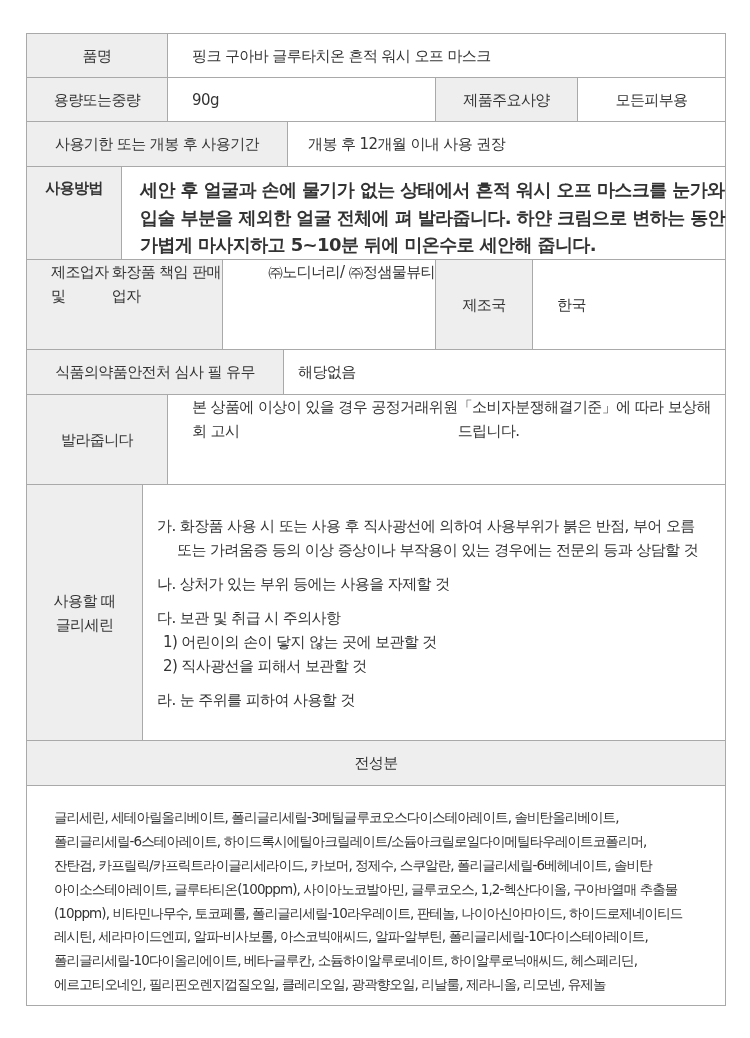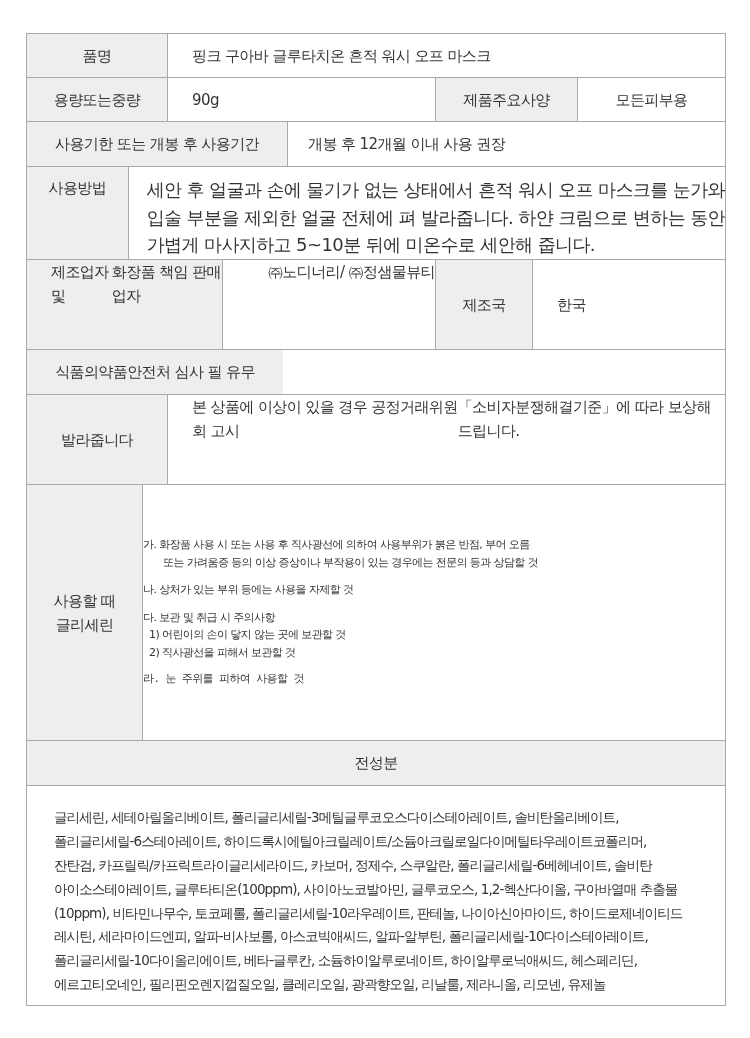--- a/index.html
+++ b/index.html
@@ -24,33 +24,33 @@
   .lbl { background: #eeeeee; }
   .center { justify-content: center; padding: 0; text-align: center; }
   .top { align-items: flex-start; }
   .multi { flex-direction: row; justify-content: flex-end; align-items: flex-start; }
   .grow { flex: 1; }
 
   
   .r1 { height: 44px; }
   .r2 { height: 44px; }
   .r3 { height: 45px; }
-  .r4 { height: 93px; }
+  .r4 { height: 93px; font-weight: bold; }
   .r5 { height: 90px; }
   .r6 { height: 45px; }
   .r7 { height: 90px; }
   .r8 { height: 256px; }
   .r9 { height: 45px; }
   .r10 { height: 219px; }
 
   .usage-text { padding: 9px 0 0 18px; font-size: 18px; line-height: 1.53; }
   .usage-text div { white-space: nowrap; }
-  .caution-list { padding: 0 0 0 0; font-size: 11px; line-height: 1.6; }
+  .caution-list { padding: 0 0 0 14px; font-size: 15px; line-height: 1.6; }
   .caution-list .item { margin-bottom: 10px; white-space: nowrap; }
-  .caution-list .item:last-child { margin-bottom: 0; font-family: Liberation Mono, monospace; }
+  .caution-list .item:last-child { margin-bottom: 0; }
   .caution-list .cont { padding-left: 20px; }
   .caution-list .sub { padding-left: 6px; }
   .ingredients {
     padding: 20px 22px 0 27px; font-size: 13.5px; line-height: 1.77;
     letter-spacing: -0.9px; align-items: flex-start; display: block;
   }
   .ingredients div { white-space: nowrap; }
 </style>
 </head>
 <body>
@@ -91,20 +91,21 @@
     <div class="cell multi" style="width:213px; padding-left:24px">
       <div>㈜노디너리</div>
       <div>/ ㈜정샘물뷰티</div>
     </div>
     <div class="cell lbl center" style="width:97px">제조국</div>
     <div class="cell grow" style="padding-left:24px">한국</div>
   </div>
 
   <div class="row r6">
     <div class="cell lbl center" style="width:256px">식품의약품안전처 심사 필 유무</div>
+    <div class="cell grow" style="padding-left:14px">해당없음</div>
   </div>
 
   <div class="row r7">
     <div class="cell lbl center" style="width:140px">발라줍니다</div>
     <div class="cell grow multi" style="padding-left:24px">
       <div>본 상품에 이상이 있을 경우 공정거래위원회 고시</div>
       <div>「소비자분쟁해결기준」에 따라 보상해드립니다.</div>
     </div>
   </div>
 

